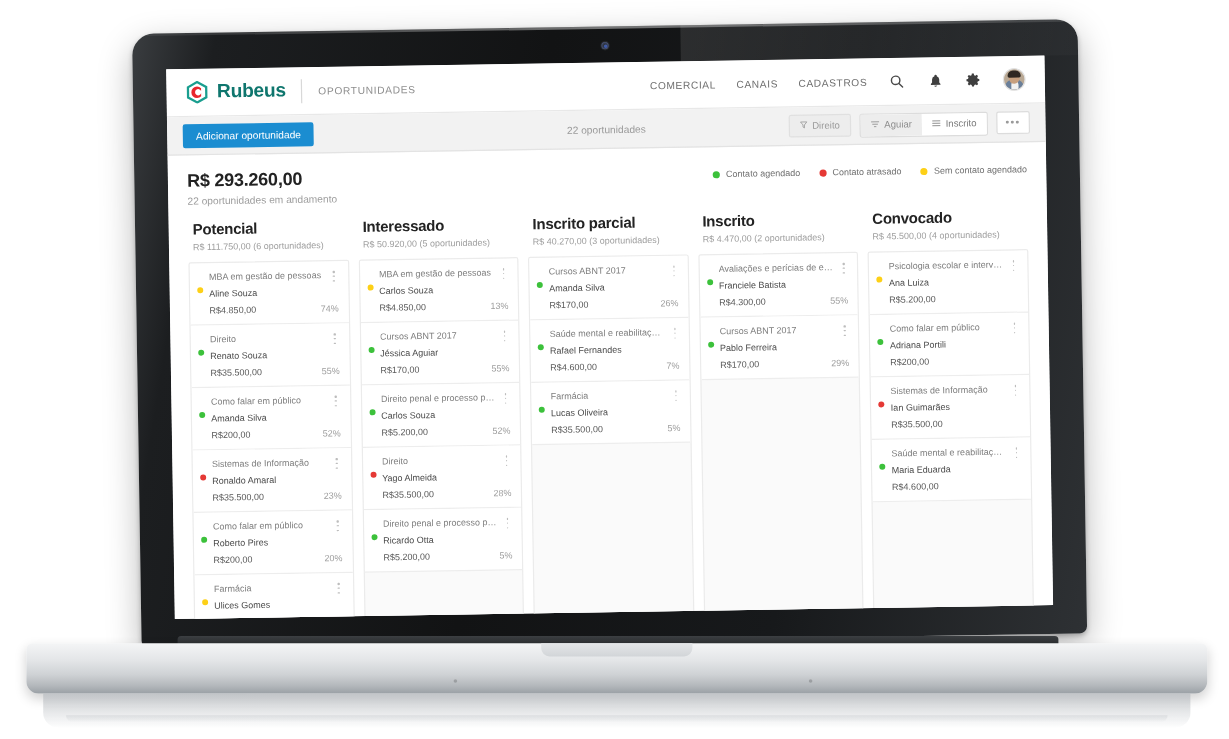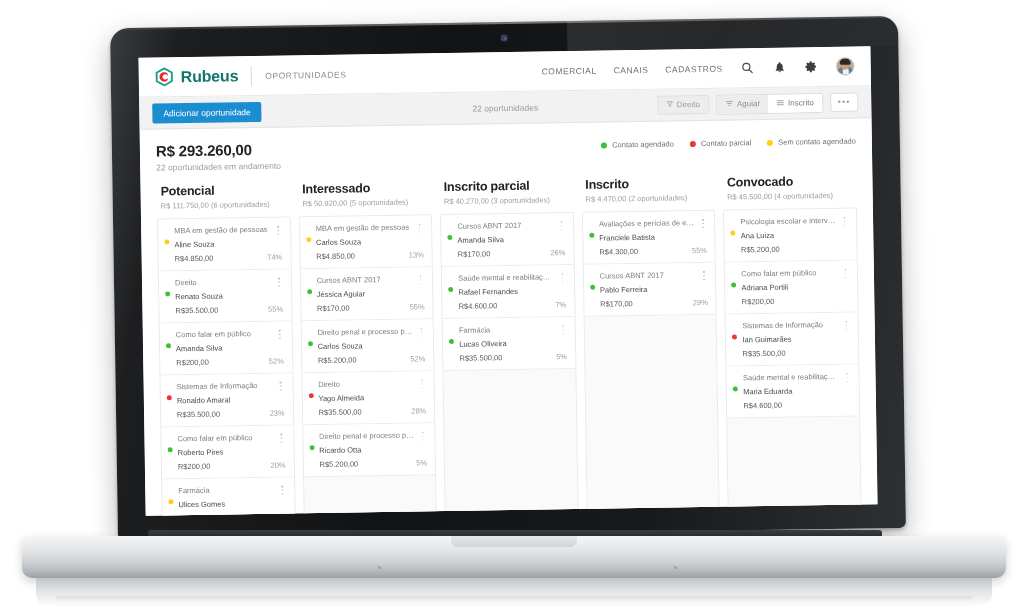--- a/index.html
+++ b/index.html
@@ -260,21 +260,21 @@
             <div class="summary-total">R$ 293.260,00</div>
             <div class="summary-sub">22 oportunidades em andamento</div>
           </div>
           <div class="legend" id="legend">
               <div class="legend-item">
                 <span class="dot" style="background:#3cc13b"></span>
                 <span>Contato agendado</span>
               </div>
               <div class="legend-item">
                 <span class="dot" style="background:#e53935"></span>
-                <span>Contato parcial</span>
+                <span>Contato atrasado</span>
               </div>
               <div class="legend-item">
                 <span class="dot" style="background:#fdd017"></span>
                 <span>Sem contato agendado</span>
               </div>
             </div>
         </div>
 
         <div class="board" id="board">
             <div class="col">

